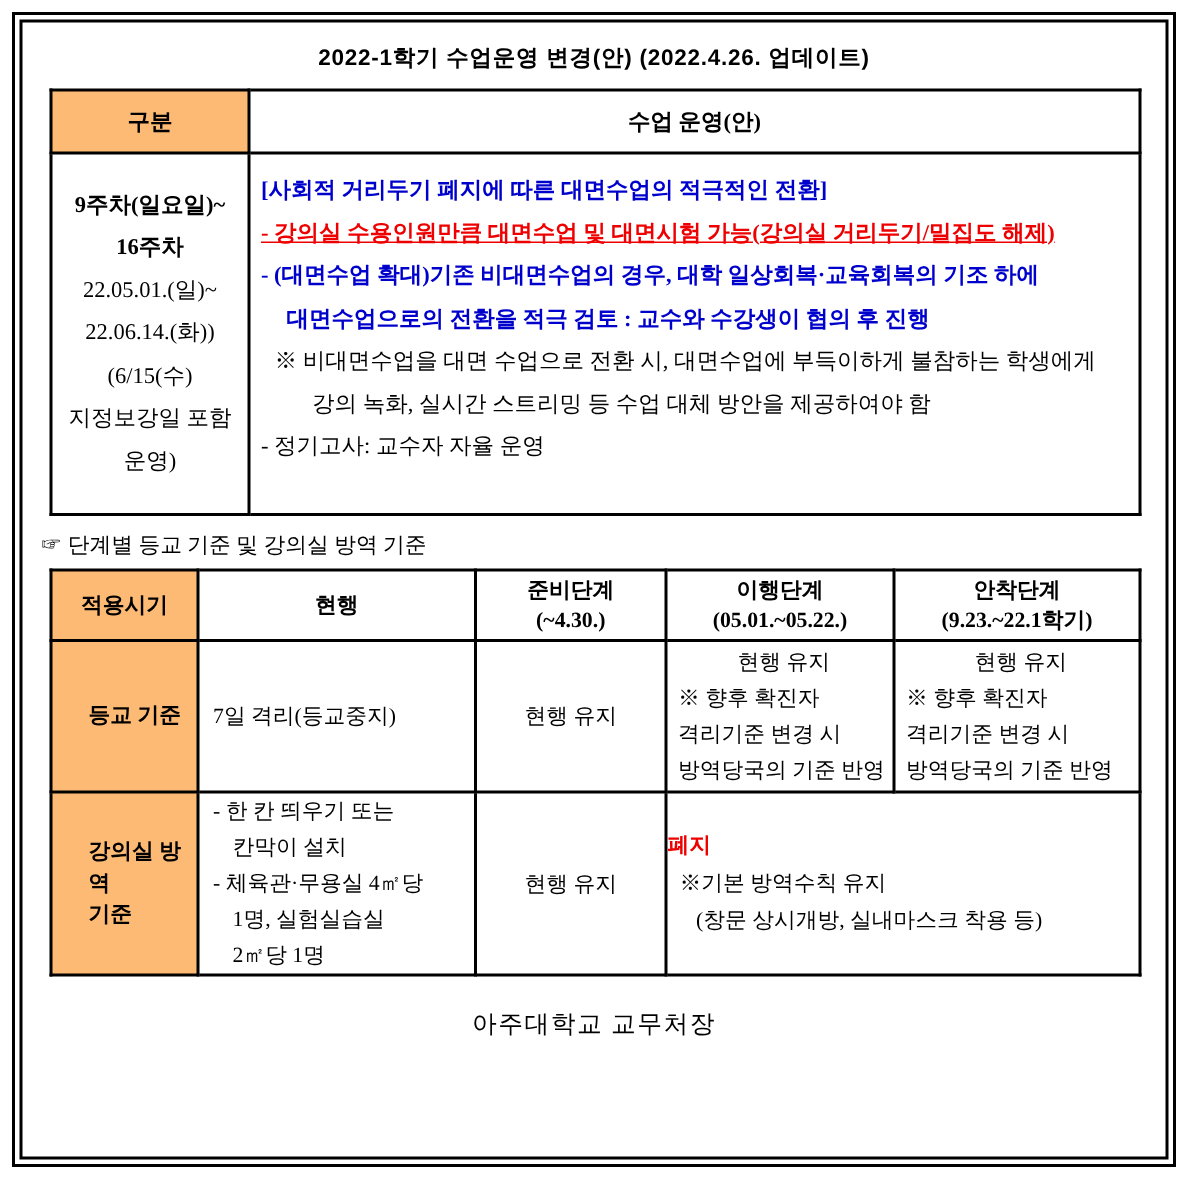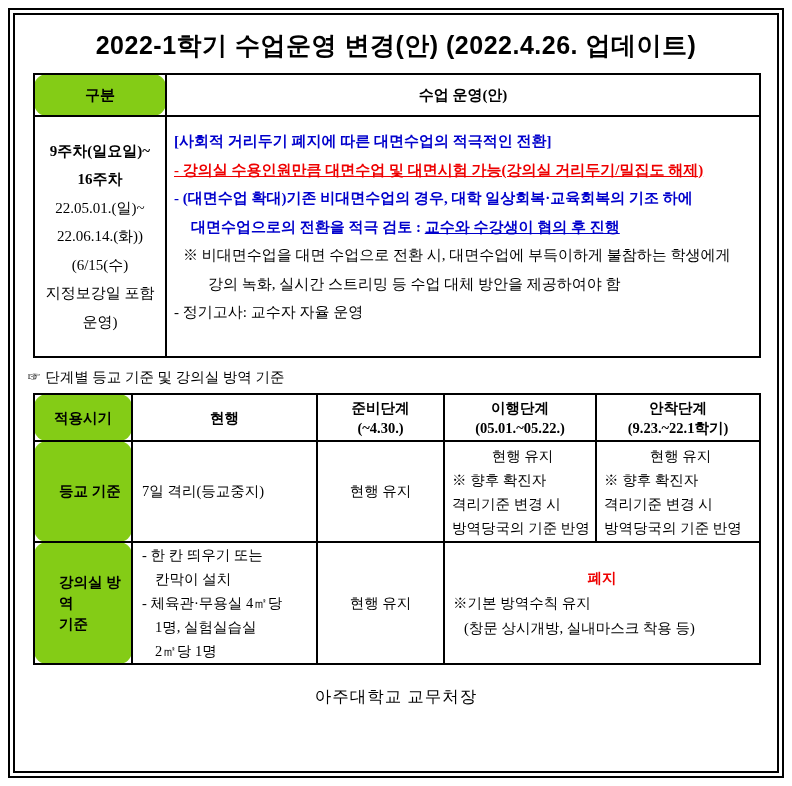--- a/index.html
+++ b/index.html
@@ -12,48 +12,48 @@
     box-sizing:border-box;
     margin:8px; width:776px; height:770px;
     border:7px double #000;
     position:relative;
   }
   .doc-title {
     margin-top:14px;
     text-align:center;
     font-family:"Liberation Sans","DejaVu Sans",sans-serif;
     font-weight:bold;
-    font-size:25px;
+    font-size:15px;
     letter-spacing:0.5px;
   }
   table {
     border-collapse:collapse;
     table-layout:fixed;
     margin-left:18px;
     width:726px;
   }
   td {
     border:2px solid #000;
     box-sizing:border-box;
     vertical-align:middle;
     padding:0;
   }
-  .gray { background:#84cc16;border-radius:13px; }
+  .gray { background:#fdba74; }
 
   
   .t1 { margin-top:11px; }
   .t1 .hrow { height:42px; }
   .t1 .hcell { text-align:center; font-weight:bold; font-size:15px; }
   .t1 .brow { height:241px; }
   .period-cell { text-align:center; font-size:15px; line-height:28.5px; }
   .period-cell .b { font-weight:bold; }
   .content-cell { vertical-align:top; padding:10px 6px 0 7px; font-size:15px; line-height:28.5px; }
   .blue { color:#0000cc; font-weight:bold; }
   .redline { color:#ee0000; font-weight:bold; text-decoration:underline; }
-  .u { text-decoration:underline; }
+  .u { }
   .ind1 { padding-left:17px; }
   .ind-star { padding-left:9px; }
   .ind2 { padding-left:34px; }
 
   
   .note { margin:10px 0 6px 12px; font-size:14.5px; }
 
   
   .t2 { font-size:14.5px; }
   .t2 .hrow { height:47px; }
@@ -61,21 +61,21 @@
   .t2 .r1 { height:101px; }
   .t2 .r2 { height:101px; }
   .label-cell { font-weight:bold; padding-left:24px; line-height:21px; }
   .left-cell { padding-left:9px; }
   .center-cell { text-align:center; }
   .stage-cell { line-height:24px; padding-left:7px; padding-right:2px; }
   .stage-cell .cline { text-align:center; }
   .cur2-cell { line-height:24px; padding-left:9px; }
   .cur2-cell .hang { padding-left:13px; }
   .merged-cell { line-height:25px; }
-  .merged-cell .pei { text-align:center; color:#ee0000; font-weight:bold; }
+  .merged-cell .pei { text-align:left; color:#ee0000; font-weight:bold; }
   .merged-cell .m1 { padding-left:8px; }
   .merged-cell .m2 { padding-left:19px; }
 
   
   .footer-date { margin-top:46px; text-align:center; font-size:16px; }
   .footer-org  { margin-top:21px; text-align:center; font-size:16.5px; letter-spacing:1px; }
 </style>
 </head>
 <body>
 

